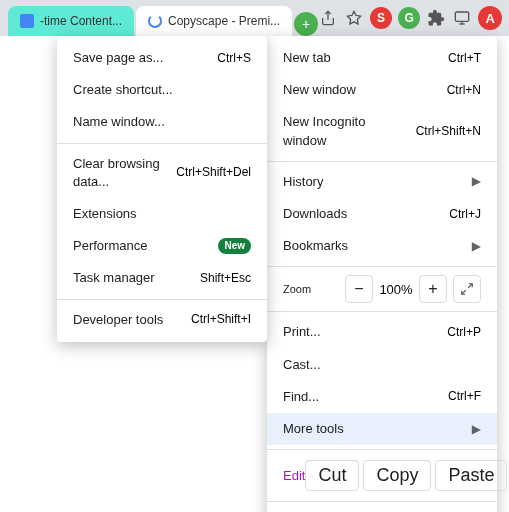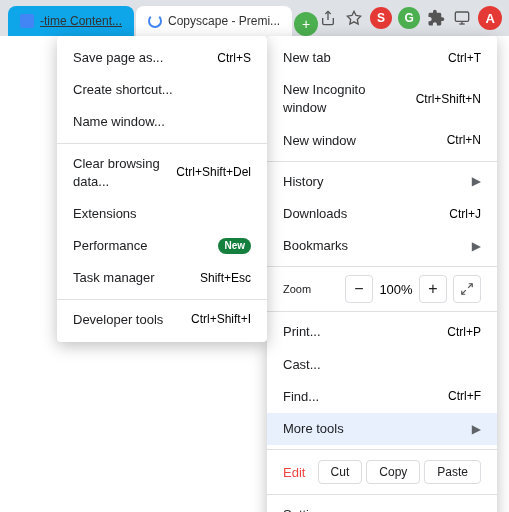--- a/index.html
+++ b/index.html
@@ -39,21 +39,21 @@
       color: #333;
       white-space: nowrap;
       max-width: 160px;
       overflow: hidden;
       text-overflow: ellipsis;
       height: 30px;
       display: flex;
       align-items: center;
       gap: 6px;
     }
-    .tab.active { background: #0ea5e9; text-decoration: underline; }
+    .tab.active { background: #5eead4; }
     .tab-favicon {
       width: 14px;
       height: 14px;
       border-radius: 2px;
       background: #4285f4;
       flex-shrink: 0;
     }
     .tab-loading {
       width: 14px;
       height: 14px;
@@ -215,33 +215,33 @@
       margin-left: 4px;
     }
 
     
     .edit-row {
       display: flex;
       align-items: center;
       padding: 6px 16px;
       gap: 0;
     }
-    .edit-label { flex: 1; color: #ef4444; font-size: 13px; }
+    .edit-label { flex: 1; color: #a21caf; font-size: 13px; }
     .edit-buttons {
       display: flex;
       gap: 4px;
     }
     .edit-btn {
       padding: 4px 12px;
       border: 1px solid #dadce0;
       background: none;
       border-radius: 4px;
       cursor: pointer;
       color: #202124;
-      font-size: 12px;
+      font-size: 18px;
     }
 
     
     .submenu {
       position: absolute;
       top: 36px;
       right: 242px;
       width: 210px;
       background: #fff;
       border-radius: 4px;
@@ -359,27 +359,27 @@
 </div>
 
 <div class="chrome-menu">
 
   <div class="menu-item">
     <span class="label">New tab</span>
     <span class="shortcut">Ctrl+T</span>
   </div>
 
   <div class="menu-item">
+    <span class="label">New window</span>
+    <span class="shortcut">Ctrl+N</span>
+  </div>
+
+  <div class="menu-item">
     <span class="label">New Incognito window</span>
     <span class="shortcut">Ctrl+Shift+N</span>
-  </div>
-
-  <div class="menu-item">
-    <span class="label">New window</span>
-    <span class="shortcut">Ctrl+N</span>
   </div>
 
   <hr class="menu-divider">
 
   <div class="menu-item">
     <span class="label">History</span>
     <span class="arrow">▶</span>
   </div>
 
   <div class="menu-item">

